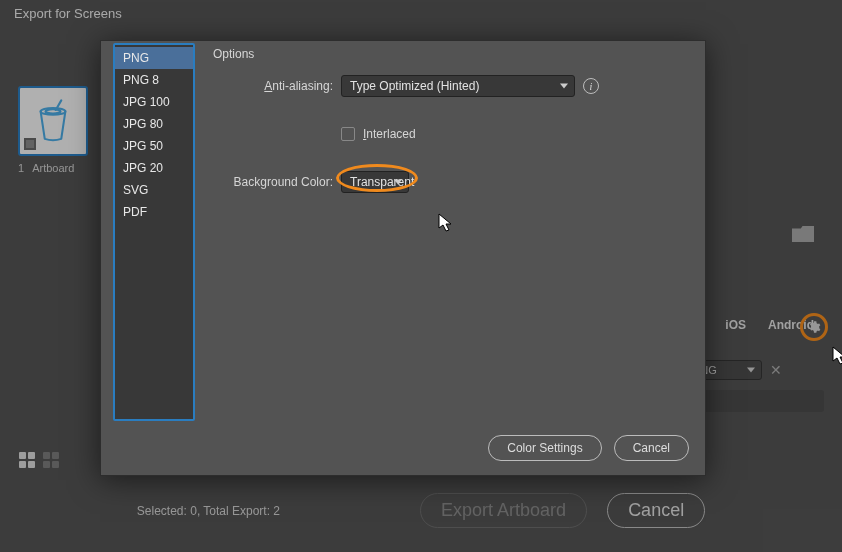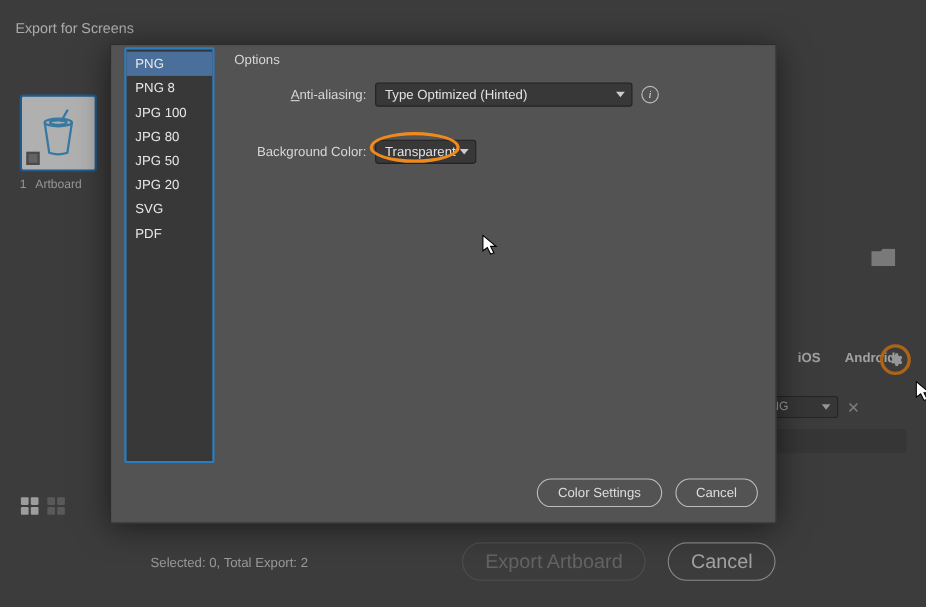--- a/index.html
+++ b/index.html
@@ -1,19 +1,19 @@
 <!DOCTYPE html>
 <html><head>
 <meta charset="utf-8">
 <style>
 * { box-sizing: border-box; margin: 0; padding: 0; font-family: -apple-system, "Segoe UI", Arial, sans-serif; }
 body { background: #535353; width: 842px; height: 552px; overflow: hidden; position: relative; color: #ddd; font-size: 12px; }
 
 .main-window { position: absolute; inset: 0; }
-.title-bar { padding: 18px 14px; font-size: 13px; color: #e8e8e8; }
+.title-bar { padding: 6px 14px; font-size: 13px; color: #e8e8e8; }
 .dim { position: absolute; inset: 0; background: rgba(0,0,0,0.27); pointer-events: none; }
 
 .under-panel { position: absolute; left: 18px; top: 86px; right: 18px; bottom: 18px; }
 .artboard-area { position: absolute; left: 0; top: 0; width: 86px; }
 .artboard-thumb { width: 70px; height: 70px; background: #f2f2f2; border: 2px solid #2a7dc0; border-radius: 3px; position: relative; display: flex; align-items: center; justify-content: center; }
 .artboard-thumb .sel-sq { position:absolute; left:4px; bottom:4px; width:12px; height:12px; border:2px solid #666; background:#888; }
 .ab-label { margin-top: 6px; font-size: 11px; color: #ccc; display:flex; gap:8px; }
 .right-hint { position: absolute; right: 10px; top: 140px; width: 120px; }
 .hint-row { display:flex; justify-content:flex-end; align-items:center; gap:18px; font-size:12px; color:#d0d0d0; margin-bottom:14px; }
 .folder-icon { width:22px; height:16px; background:#a7a7a7; clip-path: polygon(0 15%,40% 15%,48% 0,100% 0,100% 100%,0 100%); }
@@ -47,21 +47,21 @@
 .opts-panel { flex:1; padding:4px 6px; }
 .opts-title { font-size:12px; color:#d6d6d6; margin-bottom:14px; }
 .opt-row { display:flex; align-items:center; gap:8px; margin-bottom:30px; font-size:12px; color:#d6d6d6; }
 .opt-row .lab { width:120px; text-align:right; }
 .opt-row .lab u { text-decoration: underline; }
 .sel-wide { background:#383838; border:1px solid #222; border-radius:3px; padding:3px 20px 3px 8px; width:234px; position:relative; font-size:12px; color:#e2e2e2; }
 .sel-wide::after { content:""; position:absolute; right:6px; top:50%; width:0;height:0;border-left:4px solid transparent;border-right:4px solid transparent;border-top:5px solid #ccc; transform:translateY(-50%); }
 .info-ic { width:16px; height:16px; border:1.5px solid #bdbdbd; border-radius:50%; display:flex; align-items:center; justify-content:center; font-size:10px; font-style:italic; font-family:Georgia,serif; color:#ddd; }
 .chk { width:14px; height:14px; border:1.5px solid #888; border-radius:2px; display:inline-block; }
 .bg-sel-wrap { position:relative; display:inline-block; }
-.bg-sel { background:#383838; border:1px solid #222; border-radius:3px; padding:3px 20px 3px 8px; width:92px; position:relative; font-size:12px; color:#e2e2e2; }
+.bg-sel { background:#383838; border:1px solid #222; border-radius:3px; padding:3px 20px 3px 8px; width:68px; position:relative; font-size:12px; color:#e2e2e2; }
 .bg-sel::after { content:""; position:absolute; right:6px; top:50%; width:0;height:0;border-left:4px solid transparent;border-right:4px solid transparent;border-top:5px solid #ccc; transform:translateY(-50%); }
 .highlight-ell { position:absolute; left:-5px; top:-7px; width:82px; height:28px; border:3px solid #f08a1d; border-radius:50%/50%; pointer-events:none; }
 .modal-footer { display:flex; justify-content:flex-end; gap:12px; padding:14px 16px; }
 .modal-footer .pill-btn { padding:5px 18px; font-size:12px; }
 
 .cursor { position:absolute; pointer-events:none; z-index:200; }
 .cursor svg { width:16px; height:20px; fill:#fff; stroke:#000; stroke-width:1; }
 
 .cup-svg { width:44px; height:44px; }
 </style>
@@ -152,20 +152,24 @@
       <div class="fmt-item">SVG</div>
       <div class="fmt-item">PDF</div>
     </div>
     <div class="opts-panel">
       <div class="opts-title">Options</div>
       <div class="opt-row">
         <span class="lab"><u>A</u>nti-aliasing:</span>
         <div class="sel-wide">Type Optimized (Hinted)</div>
         <span class="info-ic">i</span>
       </div>
+      <div class="opt-row" style="padding-left:128px;">
+        <span class="chk"></span>
+        <span><u>I</u>nterlaced</span>
+      </div>
       <div class="opt-row">
         <span class="lab">Background Color:</span>
         <div class="bg-sel-wrap">
           <div class="bg-sel">Transparent</div>
           <div class="highlight-ell"></div>
         </div>
       </div>
     </div>
   </div>
   <div class="modal-footer">

